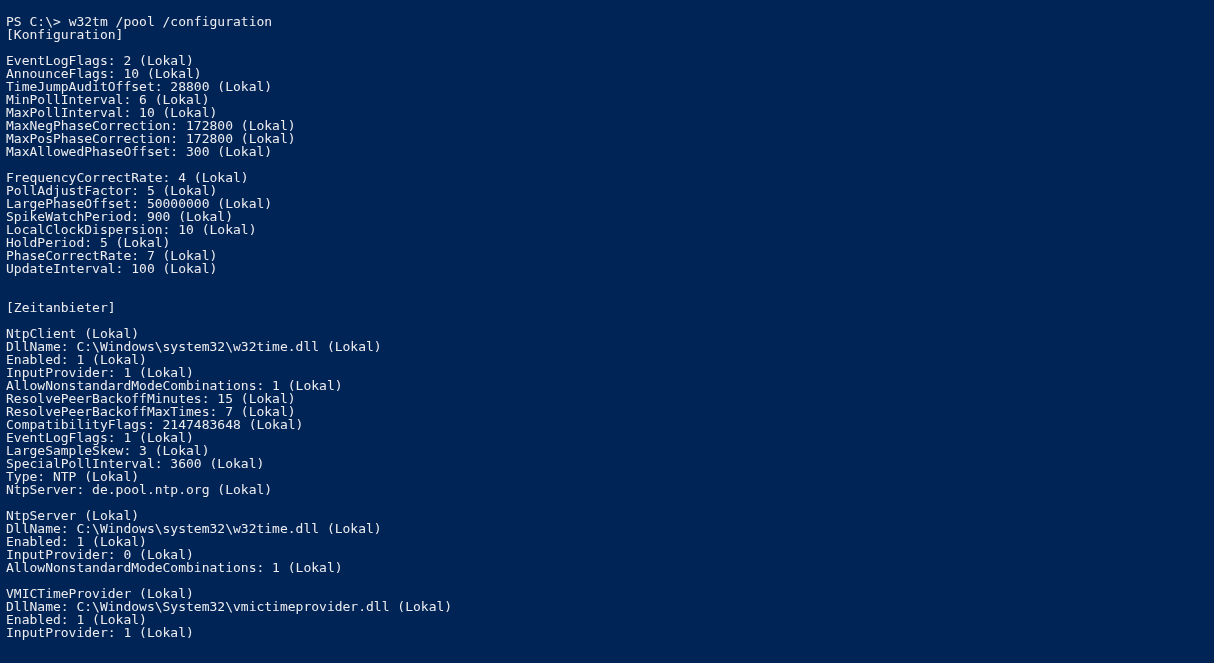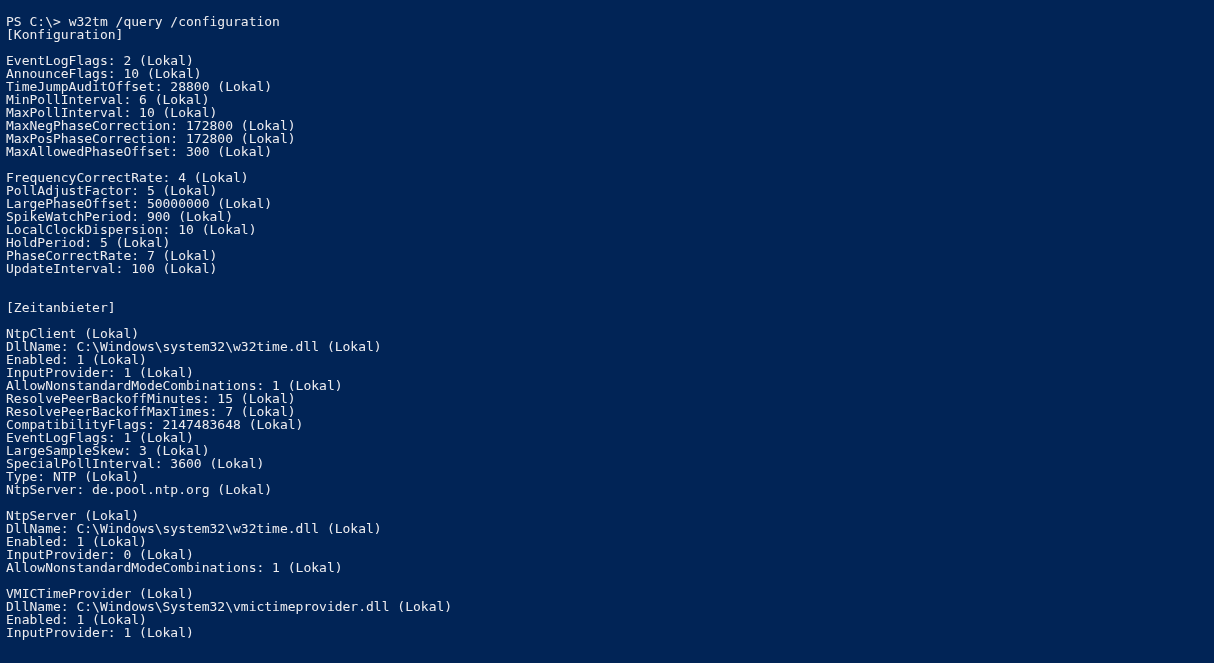--- a/index.html
+++ b/index.html
@@ -13,21 +13,21 @@
       width: 1214px;
       height: 663px;
       box-sizing: border-box;
       overflow: hidden;
       white-space: pre;
     }
     .line { display: block; min-height: 1em;}
   </style>
 </head>
 <body>
-<span class="line"><span>PS C:\&gt;</span> <span>w32tm /query /configuration</span></span><span id="output">[Konfiguration]
+<span class="line"><span>PS C:\&gt;</span> <span>w32tm /pool /configuration</span></span><span id="output">[Konfiguration]
 
 EventLogFlags: 2 (Lokal)
 AnnounceFlags: 10 (Lokal)
 TimeJumpAuditOffset: 28800 (Lokal)
 MinPollInterval: 6 (Lokal)
 MaxPollInterval: 10 (Lokal)
 MaxNegPhaseCorrection: 172800 (Lokal)
 MaxPosPhaseCorrection: 172800 (Lokal)
 MaxAllowedPhaseOffset: 300 (Lokal)
 

